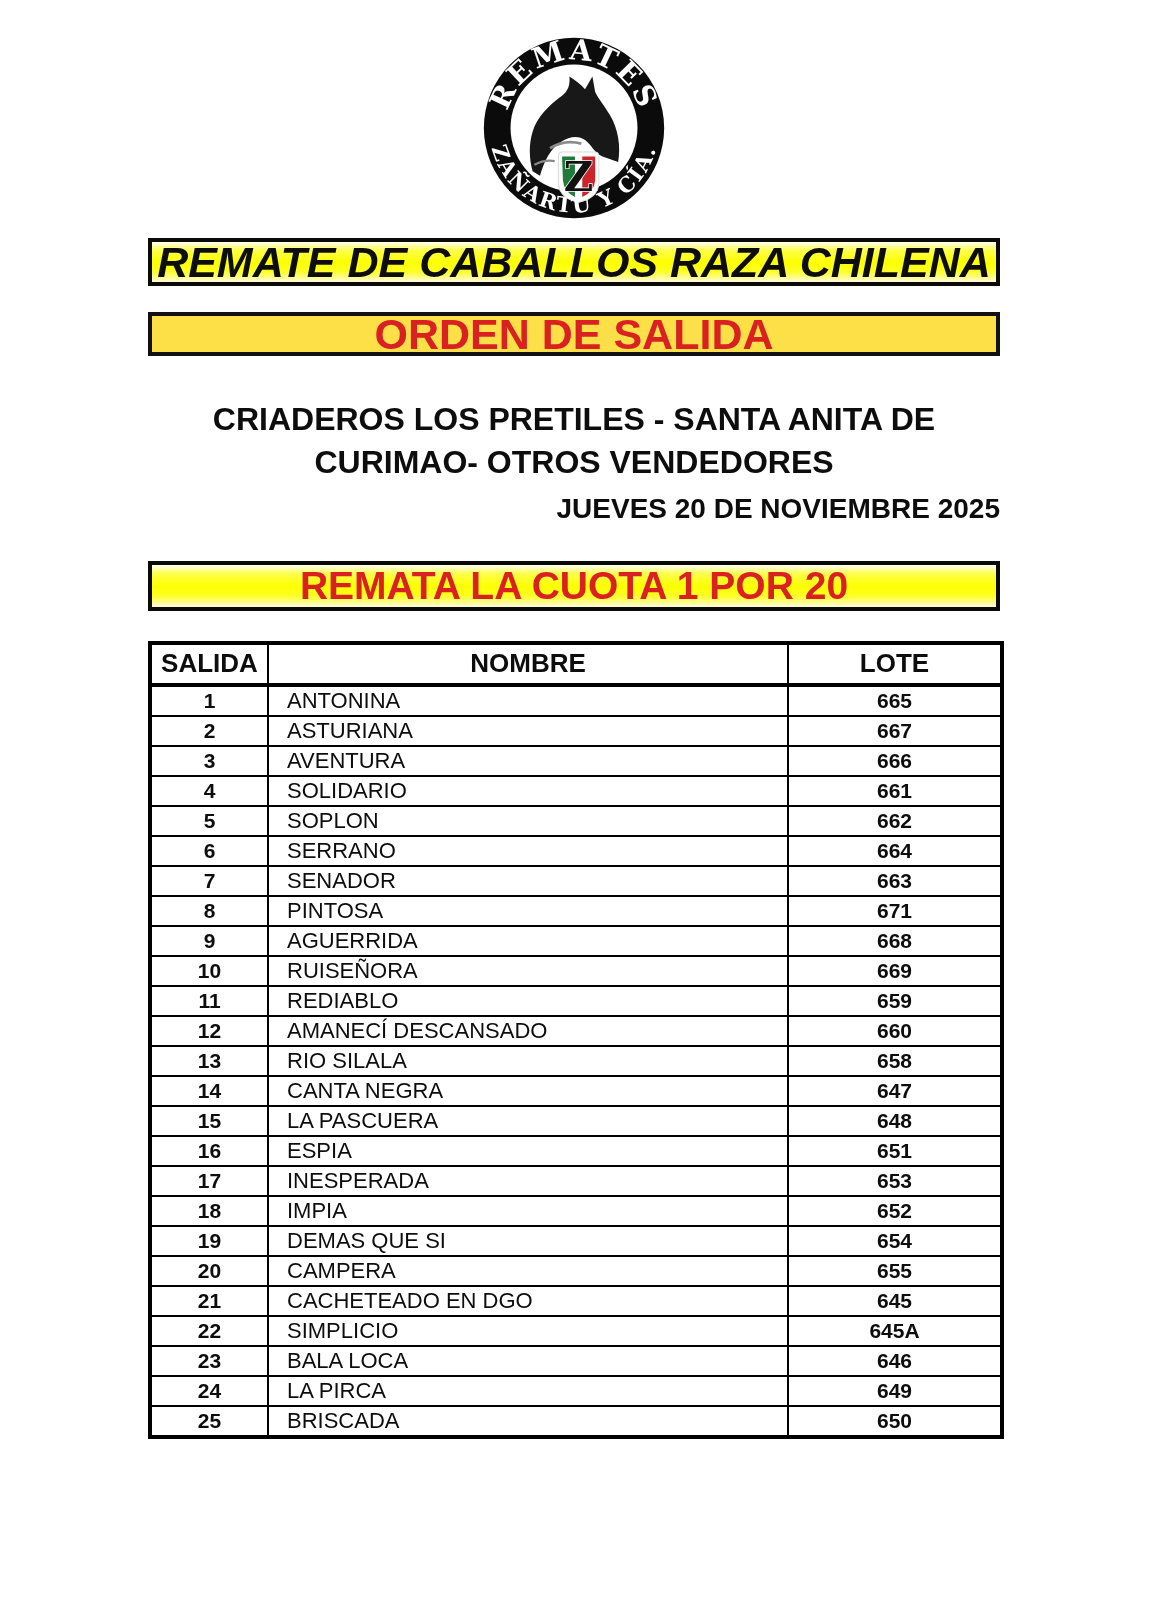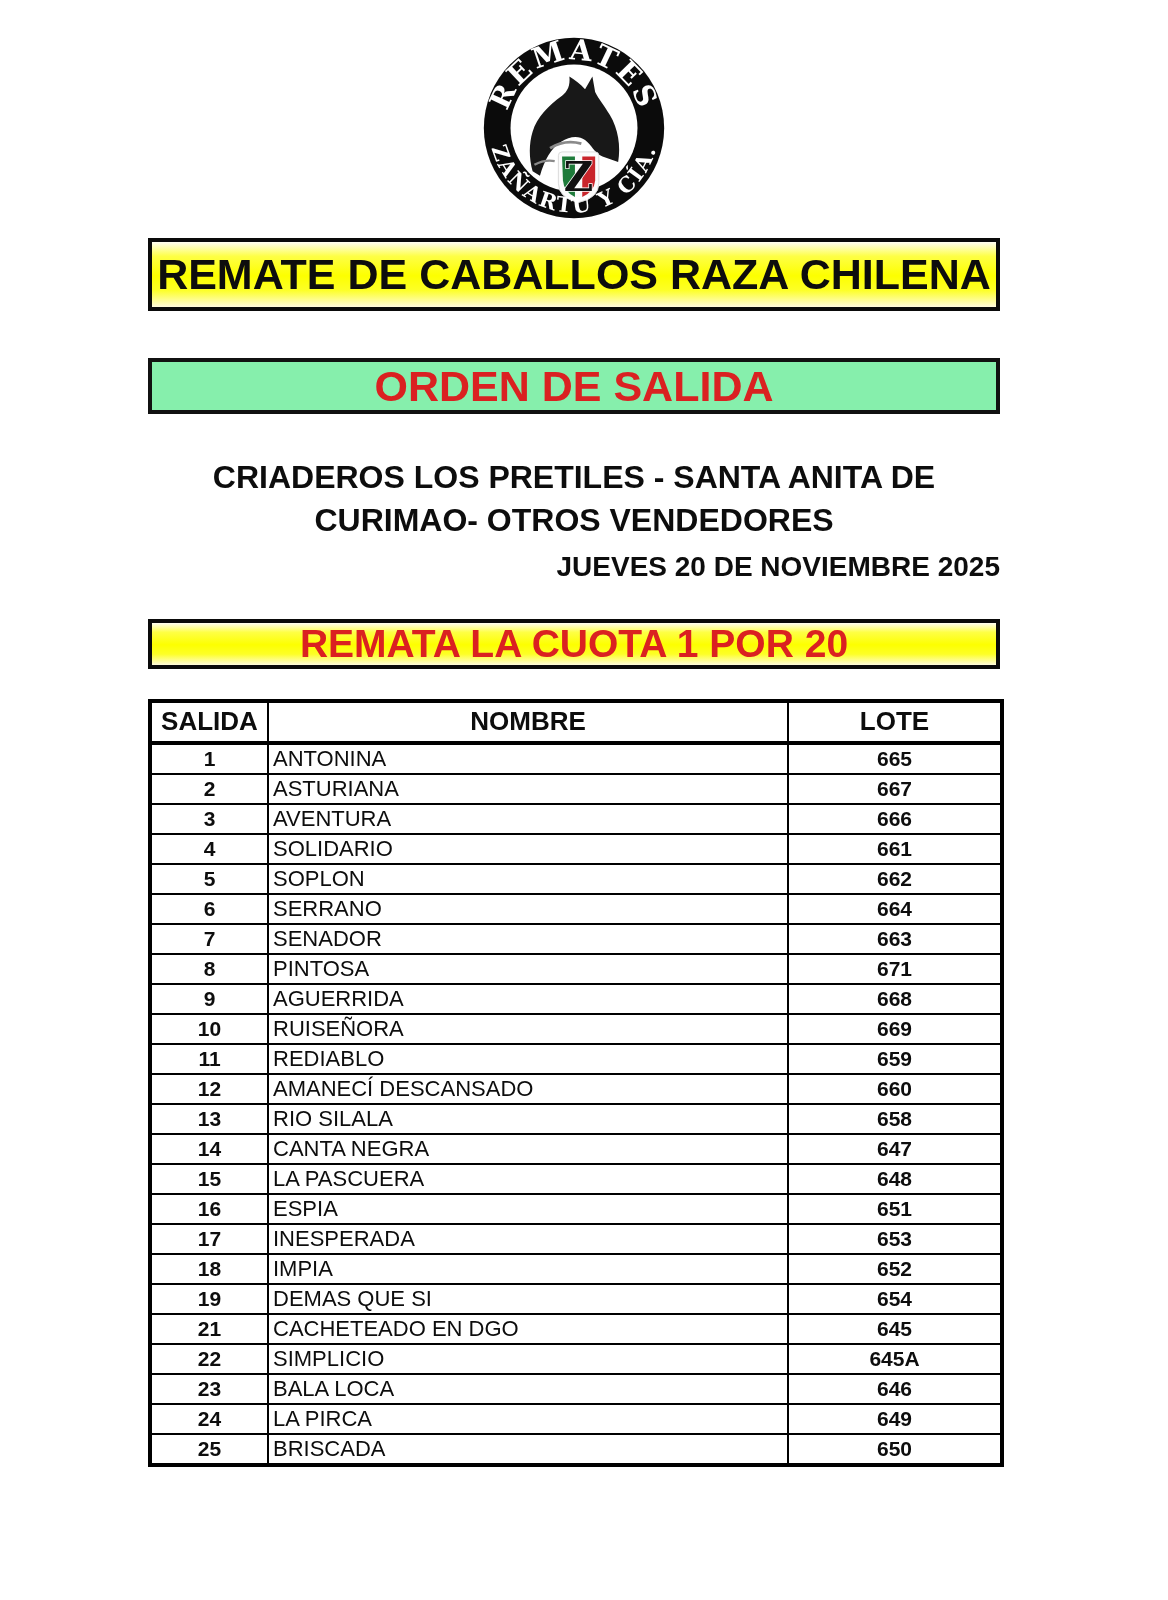--- a/index.html
+++ b/index.html
@@ -16,29 +16,30 @@
   
   .logo-wrap { padding-top:36px; display:flex; justify-content:center; }
   .logo-wrap svg { display:block; }
 
   
   .banner {
     display:flex; align-items:center; justify-content:center;
     text-align:center;
   }
   .banner-main {
-    margin-top:18px; height:73px;
+    margin-top:18px; height:48px;
     border:4px solid #0a0a0a;
     background:linear-gradient(180deg,#fffef2 0%,#feff45 22%,#fdff00 52%,#fdff26 74%,#fffbdc 100%);
+    font-style:italic;
   }
   .banner-main .txt { font-size:43px; font-weight:bold; letter-spacing:0px; color:#0d0d0d; }
   .banner-orden {
-    margin-top:47px; height:56px;
+    margin-top:26px; height:44px;
     border:4px solid #111;
-    background:#86efac;
+    background:#fde047;
   }
   .banner-orden .txt { font-size:43px; font-weight:bold; color:#da2121; }
   .banner-cuota {
     margin-top:36px; height:50px;
     border:4px solid #0a0a0a;
     background:linear-gradient(180deg,#fffef2 0%,#feff45 22%,#fdff00 52%,#fdff26 74%,#fffbdc 100%);
   }
   .banner-cuota .txt { font-size:39px; font-weight:bold; color:#da2121; }
 
   
@@ -60,21 +61,21 @@
     border:2px solid #000; border-bottom:4px solid #000;
     font-size:26px; font-weight:bold; text-align:center;
     padding:3px 0 4px 0; background:#fff;
   }
   .salida-table td {
     border:2px solid #000;
     height:29px; padding:1px 0;
     font-size:21px; vertical-align:middle; background:#fff;
   }
   .salida-table td.c1, .salida-table td.c3 { text-align:center; font-weight:bold; }
-  .salida-table td.c2 { text-align:left; padding-left:4px; font-weight:normal; font-size:22px; }
+  .salida-table td.c2 { text-align:left; padding-left:18px; font-weight:normal; font-size:22px; }
 </style>
 </head>
 <body>
 
 <div class="page">
   <div class="content">
 
     <div class="logo-wrap">
       <svg width="184" height="184" viewBox="0 0 200 200">
         <circle cx="100" cy="100" r="98" fill="#0b0b0b"></circle>
@@ -241,20 +242,25 @@
             <td class="c1">18</td>
             <td class="c2">IMPIA</td>
             <td class="c3">652</td>
           </tr>
           <tr>
             <td class="c1">19</td>
             <td class="c2">DEMAS QUE SI</td>
             <td class="c3">654</td>
           </tr>
           <tr>
+            <td class="c1">20</td>
+            <td class="c2">CAMPERA</td>
+            <td class="c3">655</td>
+          </tr>
+          <tr>
             <td class="c1">21</td>
             <td class="c2">CACHETEADO EN DGO</td>
             <td class="c3">645</td>
           </tr>
           <tr>
             <td class="c1">22</td>
             <td class="c2">SIMPLICIO</td>
             <td class="c3">645A</td>
           </tr>
           <tr>

